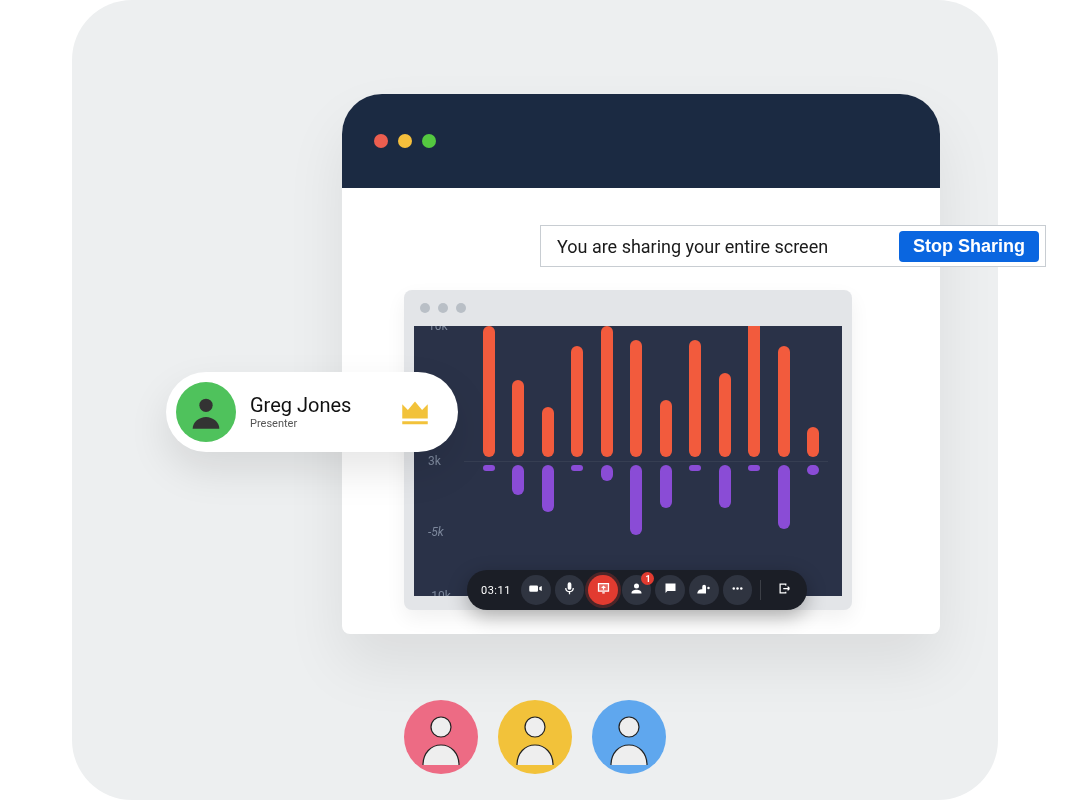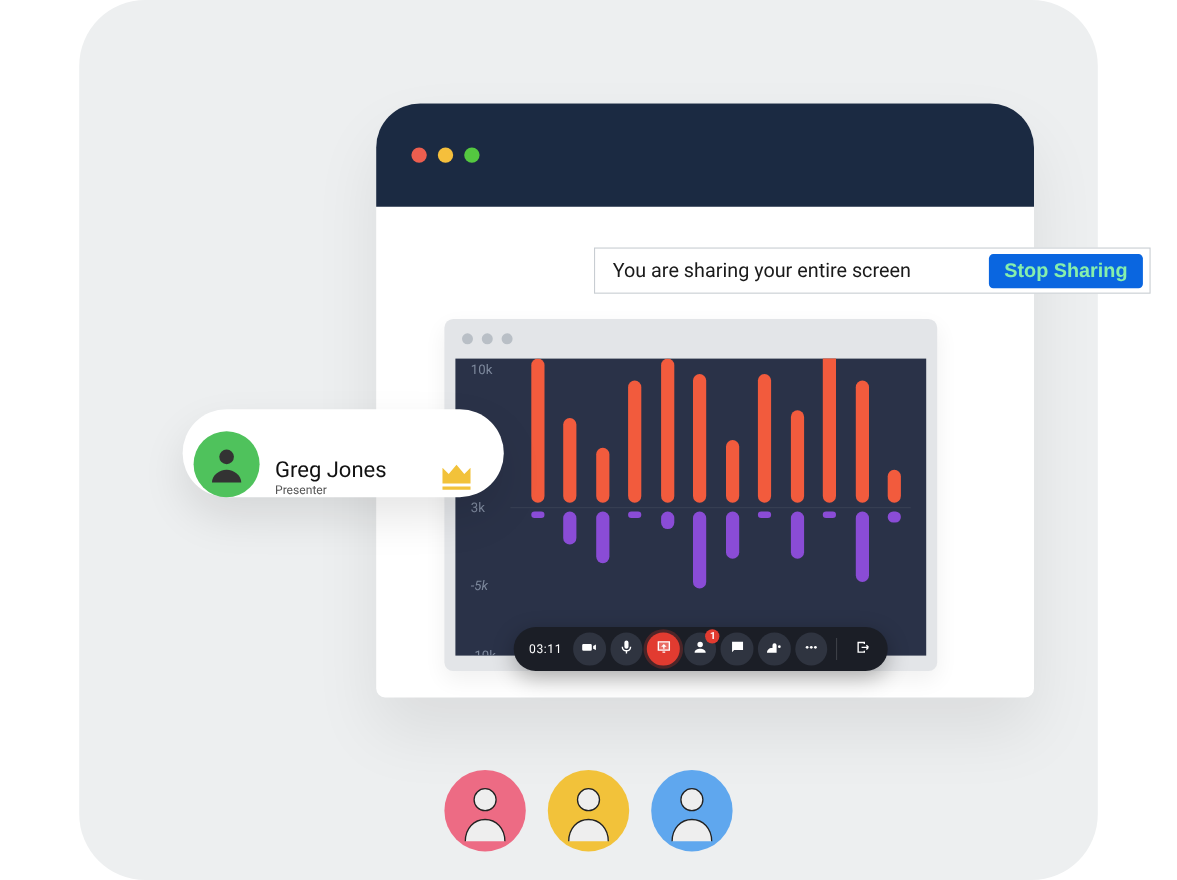--- a/index.html
+++ b/index.html
@@ -56,21 +56,21 @@
     background: #fff;
     border: 1px solid #c8cdd2;
     display: flex;
     align-items: center;
     padding: 0 6px 0 16px;
     gap: 14px;
   }
   .share-text { font-size: 18px; color: #1a1a1a; flex: 1; }
   .stop-btn {
     background: #0a66e0;
-    color: #86efac;
+    color: #ffffff;
     font-size: 18px;
     font-weight: 600;
     border: none;
     padding: 5px 14px;
     border-radius: 4px;
     cursor: pointer;
   }
 
   
   .inner-window {
@@ -189,21 +189,21 @@
   
   .presenter-pill {
     position: absolute;
     left: 94px;
     top: 372px;
     width: 292px;
     height: 80px;
     background: #fff;
     border-radius: 40px;
     display: flex;
-    align-items: flex-end;
+    align-items: center;
     padding: 0 26px 0 10px;
     gap: 14px;
     box-shadow: 0 18px 40px rgba(0,0,0,0.10);
   }
   .avatar {
     width: 60px;
     height: 60px;
     border-radius: 50%;
     display: flex;
     align-items: center;
@@ -259,21 +259,21 @@
   </div>
 
   <div class="inner-window">
     <div class="inner-titlebar">
       <span class="sdot"></span>
       <span class="sdot"></span>
       <span class="sdot"></span>
     </div>
     <div class="chart" id="chart">
 
-    <div class="y-tick" style="top: 10px;">10k</div>
+    <div class="y-tick" style="top: 0px;">10k</div>
         <div class="y-tick" style="top: 135px;">3k</div>
         <div class="y-tick" style="top: 206px; font-style: italic;">-5k</div>
         <div class="y-tick" style="top: 270px;">-10k</div>
         <div class="zero-line" style="top: 135px;"></div>
         <div class="bars">
           <div class="bar-pair" style="left: 8.75px;">
             <div class="bar-pos" style="top: 0px; height: 131px;"></div>
             <div class="bar-neg" style="top: 139px; height: 6px;"></div>
           </div>
           <div class="bar-pair" style="left: 38.25px;">

